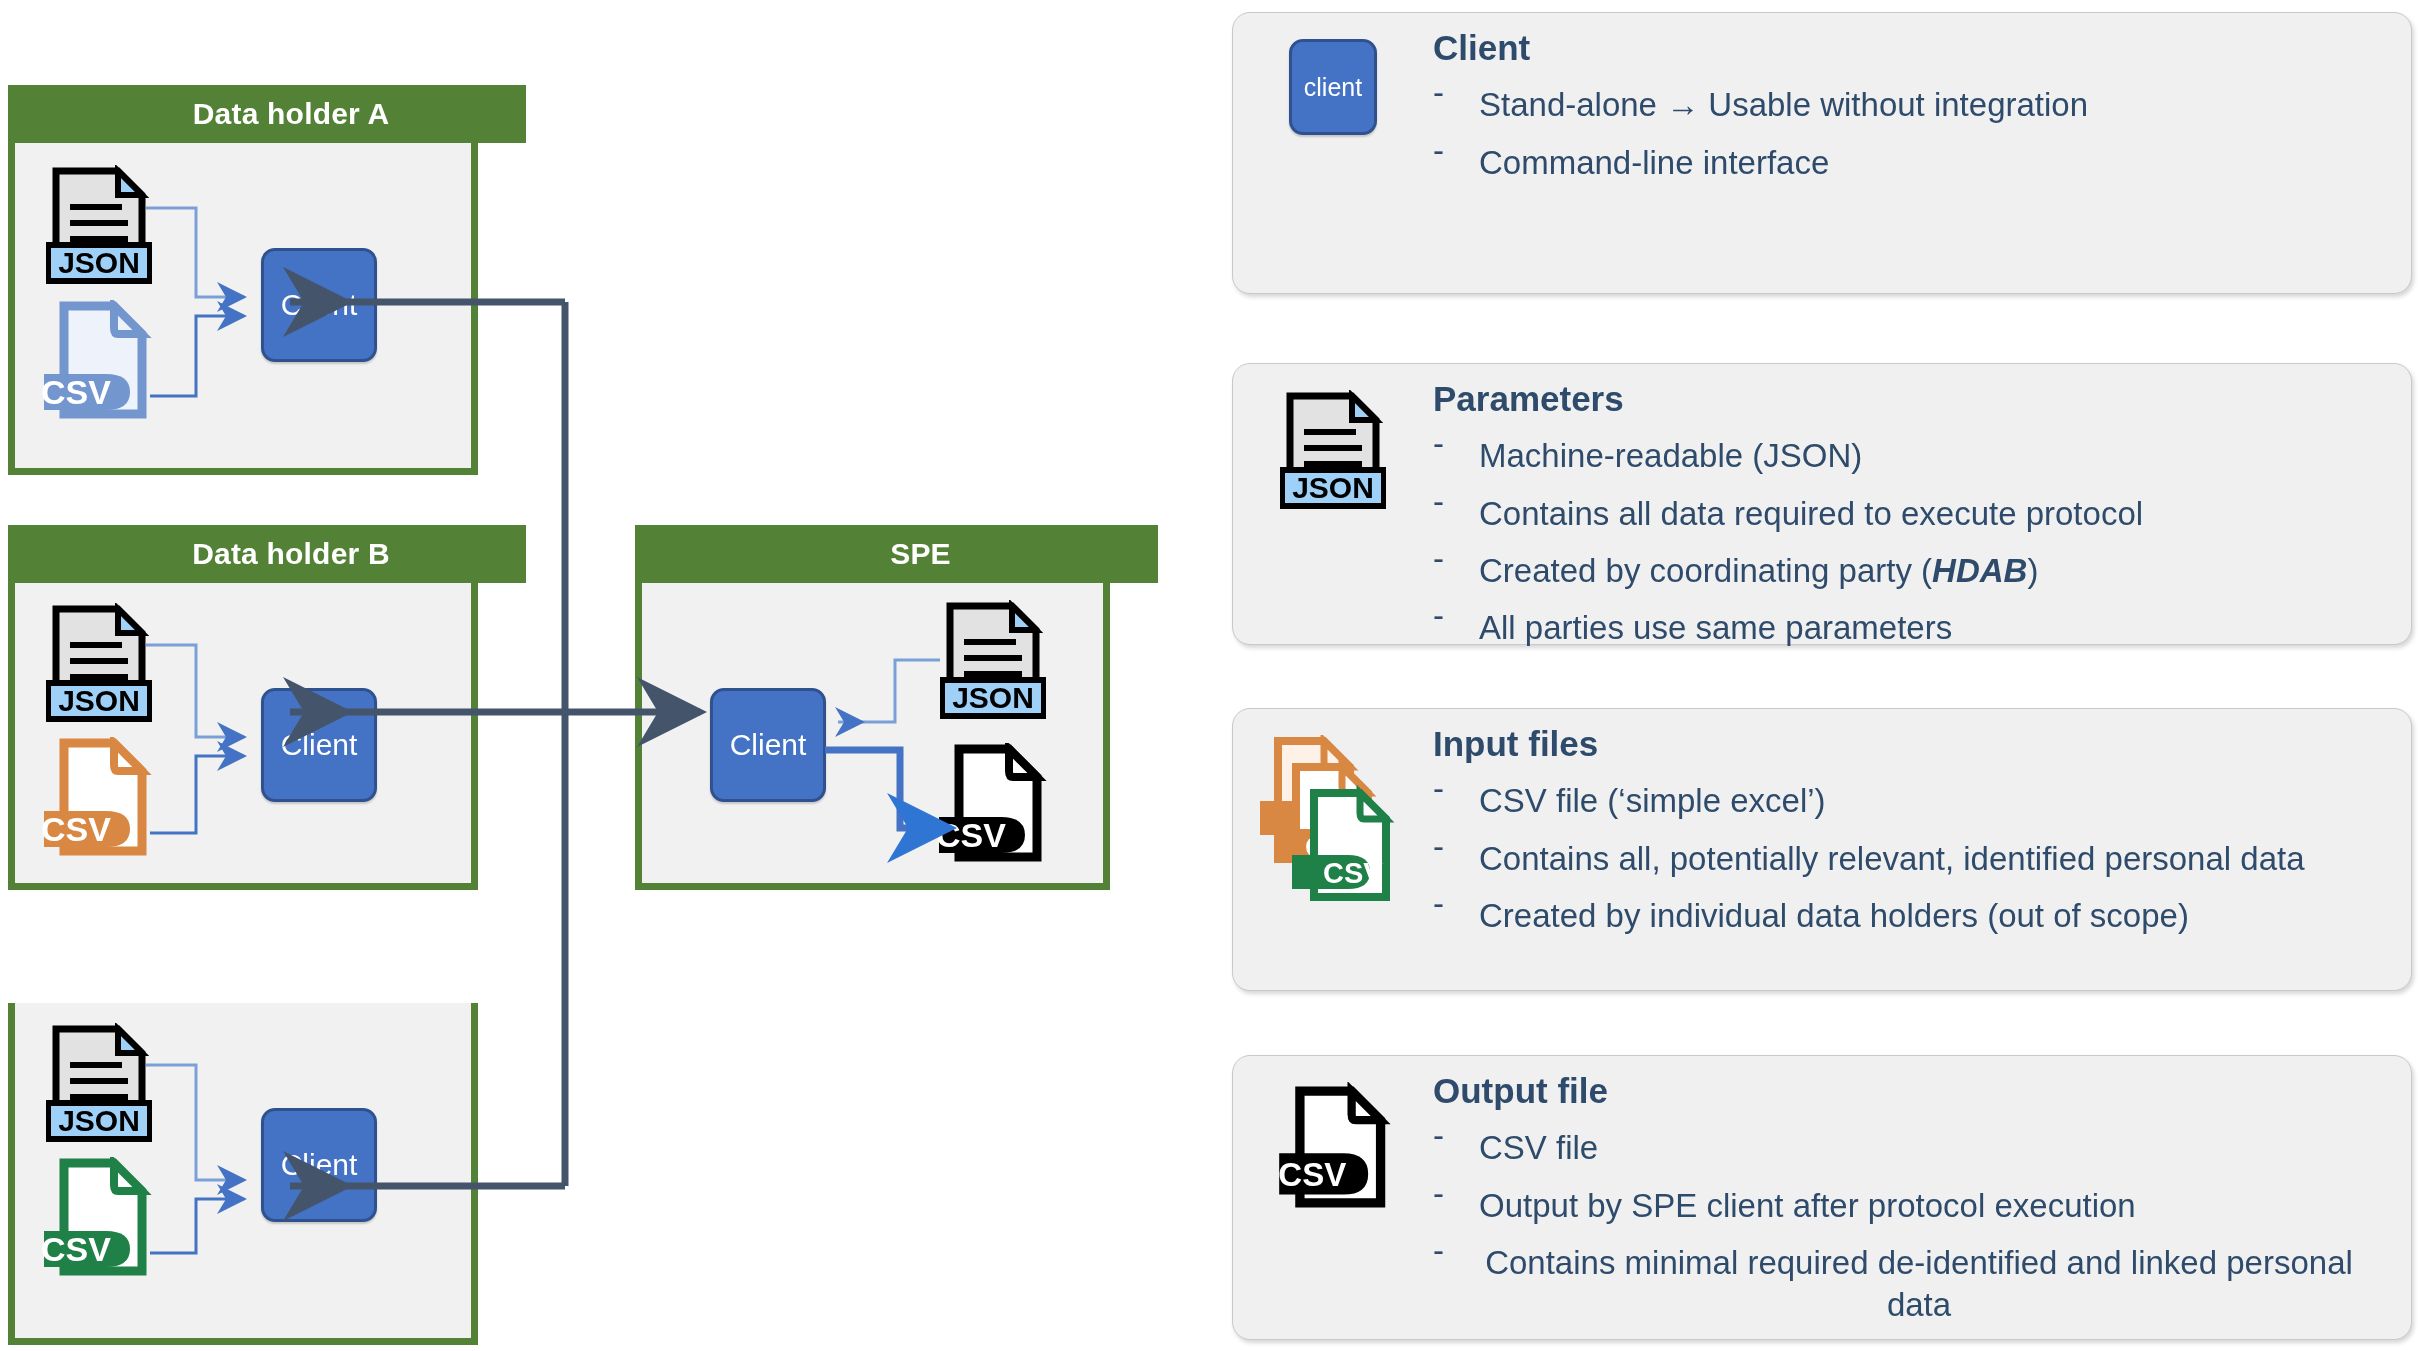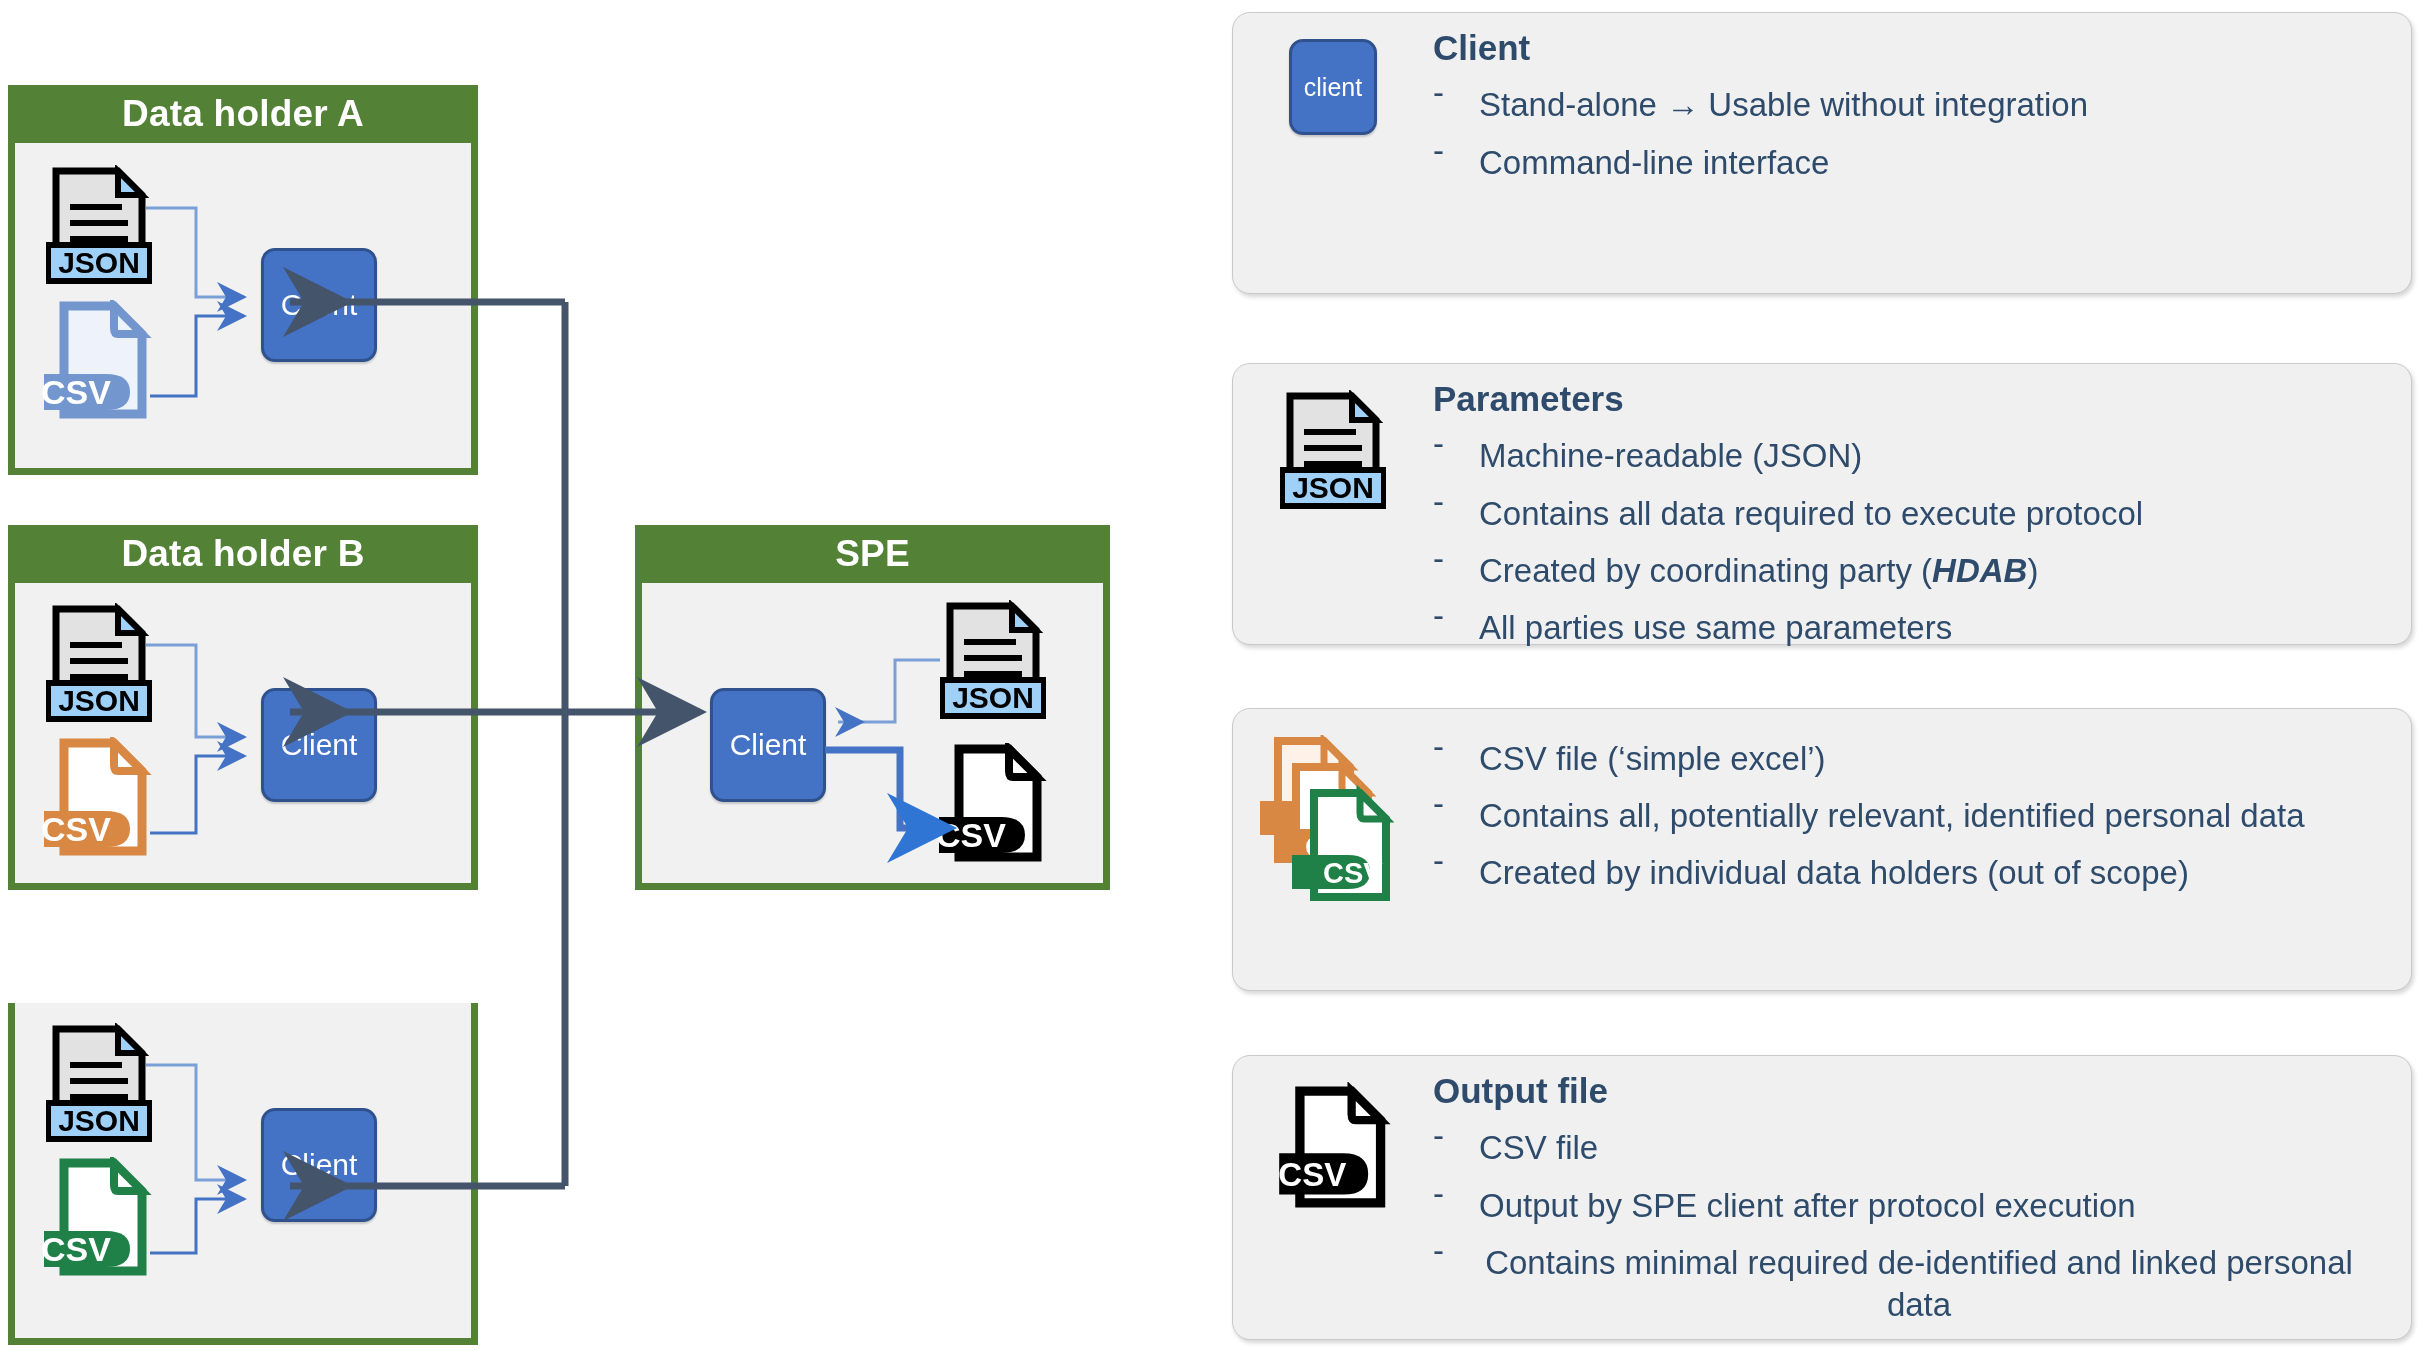--- a/index.html
+++ b/index.html
@@ -5,21 +5,21 @@
   html,body{margin:0;padding:0;background:#ffffff;}
   body{width:2418px;height:1351px;position:relative;overflow:hidden;
        font-family:"Liberation Sans","DejaVu Sans",sans-serif;}
 
   
   #diagram{position:absolute;left:0;top:0;width:1200px;height:1351px;}
 
   .group-box{position:absolute;box-sizing:border-box;}
   .group-header{position:absolute;left:0;top:0;width:100%;height:58px;
       background:#538135;color:#ffffff;display:flex;align-items:center;
-      justify-content:center;font-weight:bold;font-size:37px;letter-spacing:.2px;}
+      justify-content:center;font-weight:bold;font-size:30px;letter-spacing:.2px;padding-left:48px;}
   .group-body{position:absolute;left:7px;top:58px;right:7px;bottom:7px;
       background:#f1f1f1;}
   .group-frame{position:absolute;left:0;top:0;width:100%;height:100%;
       border:7px solid #538135;border-top:none;box-sizing:border-box;
       margin-top:58px;height:calc(100% - 58px);pointer-events:none;}
 
   .client-node{position:absolute;background:#4472c4;border:3px solid #2f528f;
       border-radius:14px;display:flex;align-items:center;justify-content:center;
       color:#ffffff;font-size:30px;box-shadow:0 2px 2px rgba(0,0,0,.18);}
 
@@ -272,20 +272,21 @@
         <path d="M16 94 H72 Q94 94 94 111 Q94 128 72 128 H16 Z" fill="#d98844"></path>
         <text x="47" y="122" font-family="Liberation Sans, sans-serif" font-size="29" font-weight="bold" fill="#ffffff">CSV</text>
 
         <path d="M56 58 H102 L128 84 V162 H56 Z" fill="#ffffff" stroke="#1f8048" stroke-width="8"></path>
         <path d="M102 58 L128 84 H106 Q102 84 102 78 Z" fill="#ffffff" stroke="#1f8048" stroke-width="7"></path>
         <path d="M34 120 H90 Q112 120 112 137 Q112 154 90 154 H34 Z" fill="#1f8048"></path>
         <text x="65" y="148" font-family="Liberation Sans, sans-serif" font-size="29" font-weight="bold" fill="#ffffff">CSV</text>
       </svg>
     </div>
     <div class="card-text">
+      <div class="card-title">Input files</div>
       <div class="bullet-row">
         <span class="bullet-dash">-</span>
         <span class="bullet-text">CSV file (‘simple excel’)</span>
       </div>
       <div class="bullet-row">
         <span class="bullet-dash">-</span>
         <span class="bullet-text" style="max-width:930px;">Contains all, potentially relevant, identified personal data</span>
       </div>
       <div class="bullet-row">
         <span class="bullet-dash">-</span>

